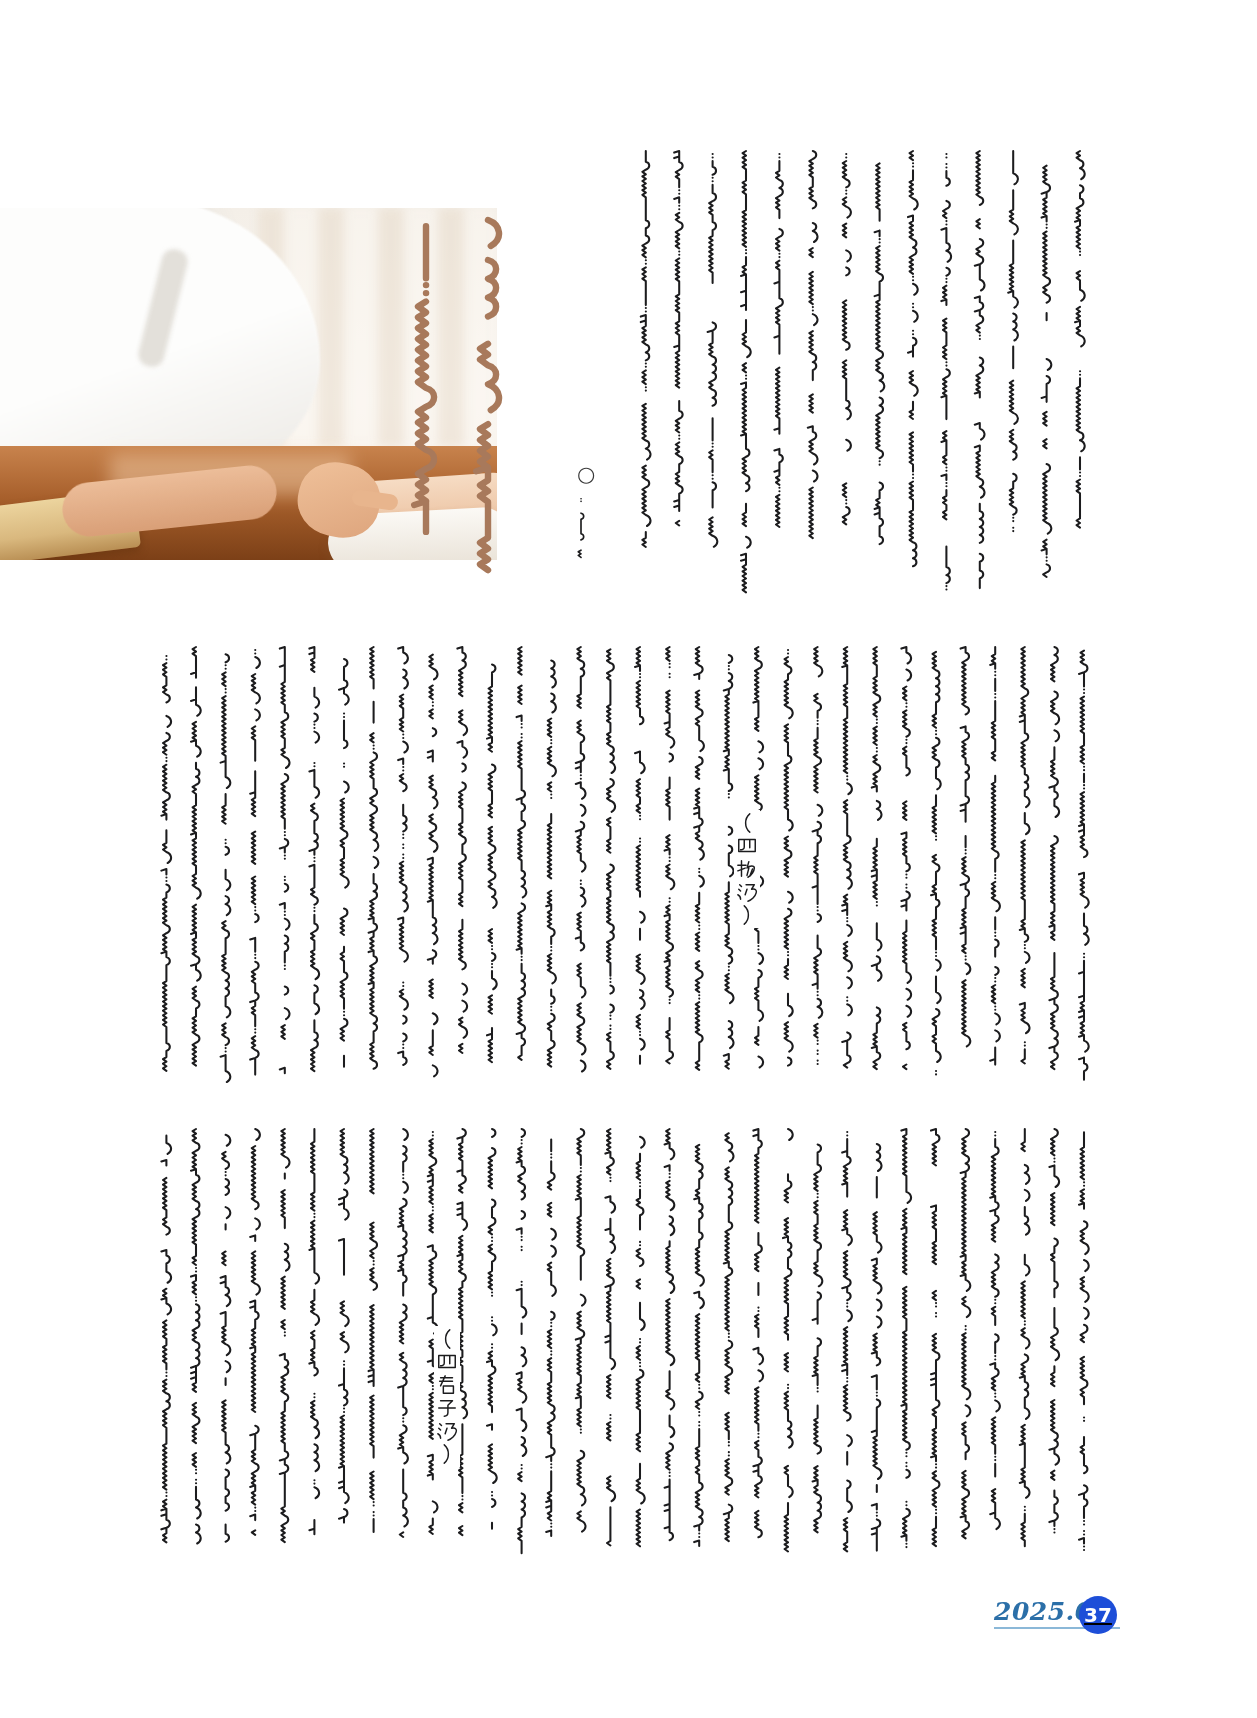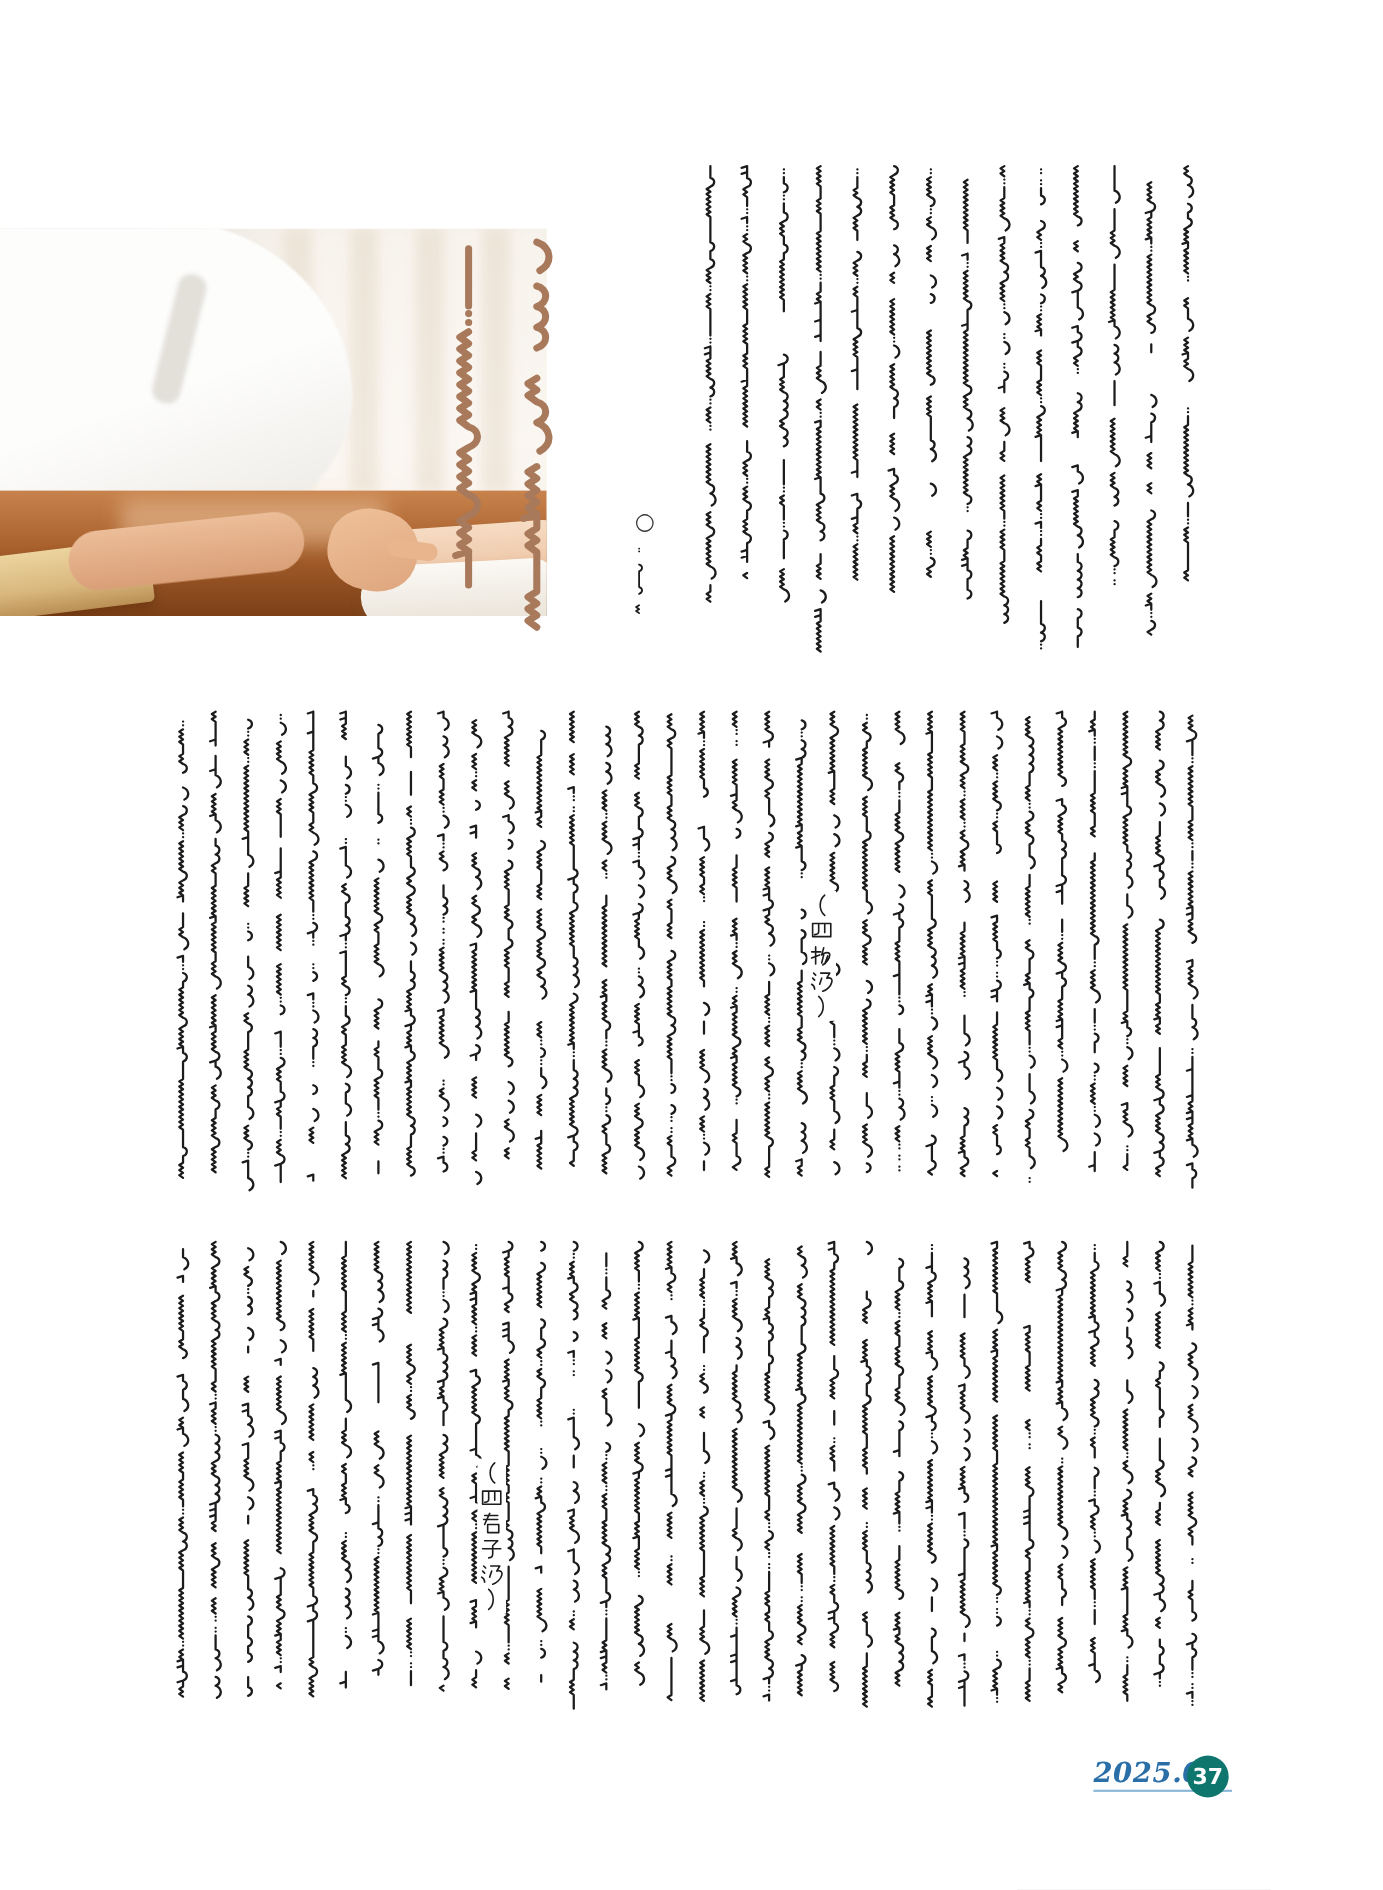--- a/index.html
+++ b/index.html
@@ -199,17 +199,17 @@
       <svg width="22" height="22" viewBox="0 0 24 24">
         <path d="M4 4l2 2 M3 9l2 2 M2 15c2 1 3 3 3 5 M11 4h9l-3 5c4-1 6 1 5 4-1 4-5 8-9 9 M12 9l-2 6" fill="none" stroke="#1c1c1e" stroke-width="1.6" stroke-linecap="round" stroke-linejoin="round"></path>
       </svg>
       <svg width="22" height="22" viewBox="0 0 24 24">
         <path d="M9 2c6 5 6 15 0 20" fill="none" stroke="#1c1c1e" stroke-width="1.6" stroke-linecap="round" stroke-linejoin="round"></path>
       </svg>
     </div>
 
   <span class="frule" style="background: rgb(139, 184, 216);"></span>
   <span class="issue" style="color: rgb(43, 111, 168);">2025.05</span>
-  <span class="badge" style="background: #0f766e;">
+  <span class="badge" style="background: #1d4ed8; text-decoration: underline;">
     <span>37</span>
   </span>
 
 </div>
 
 </body></html>

